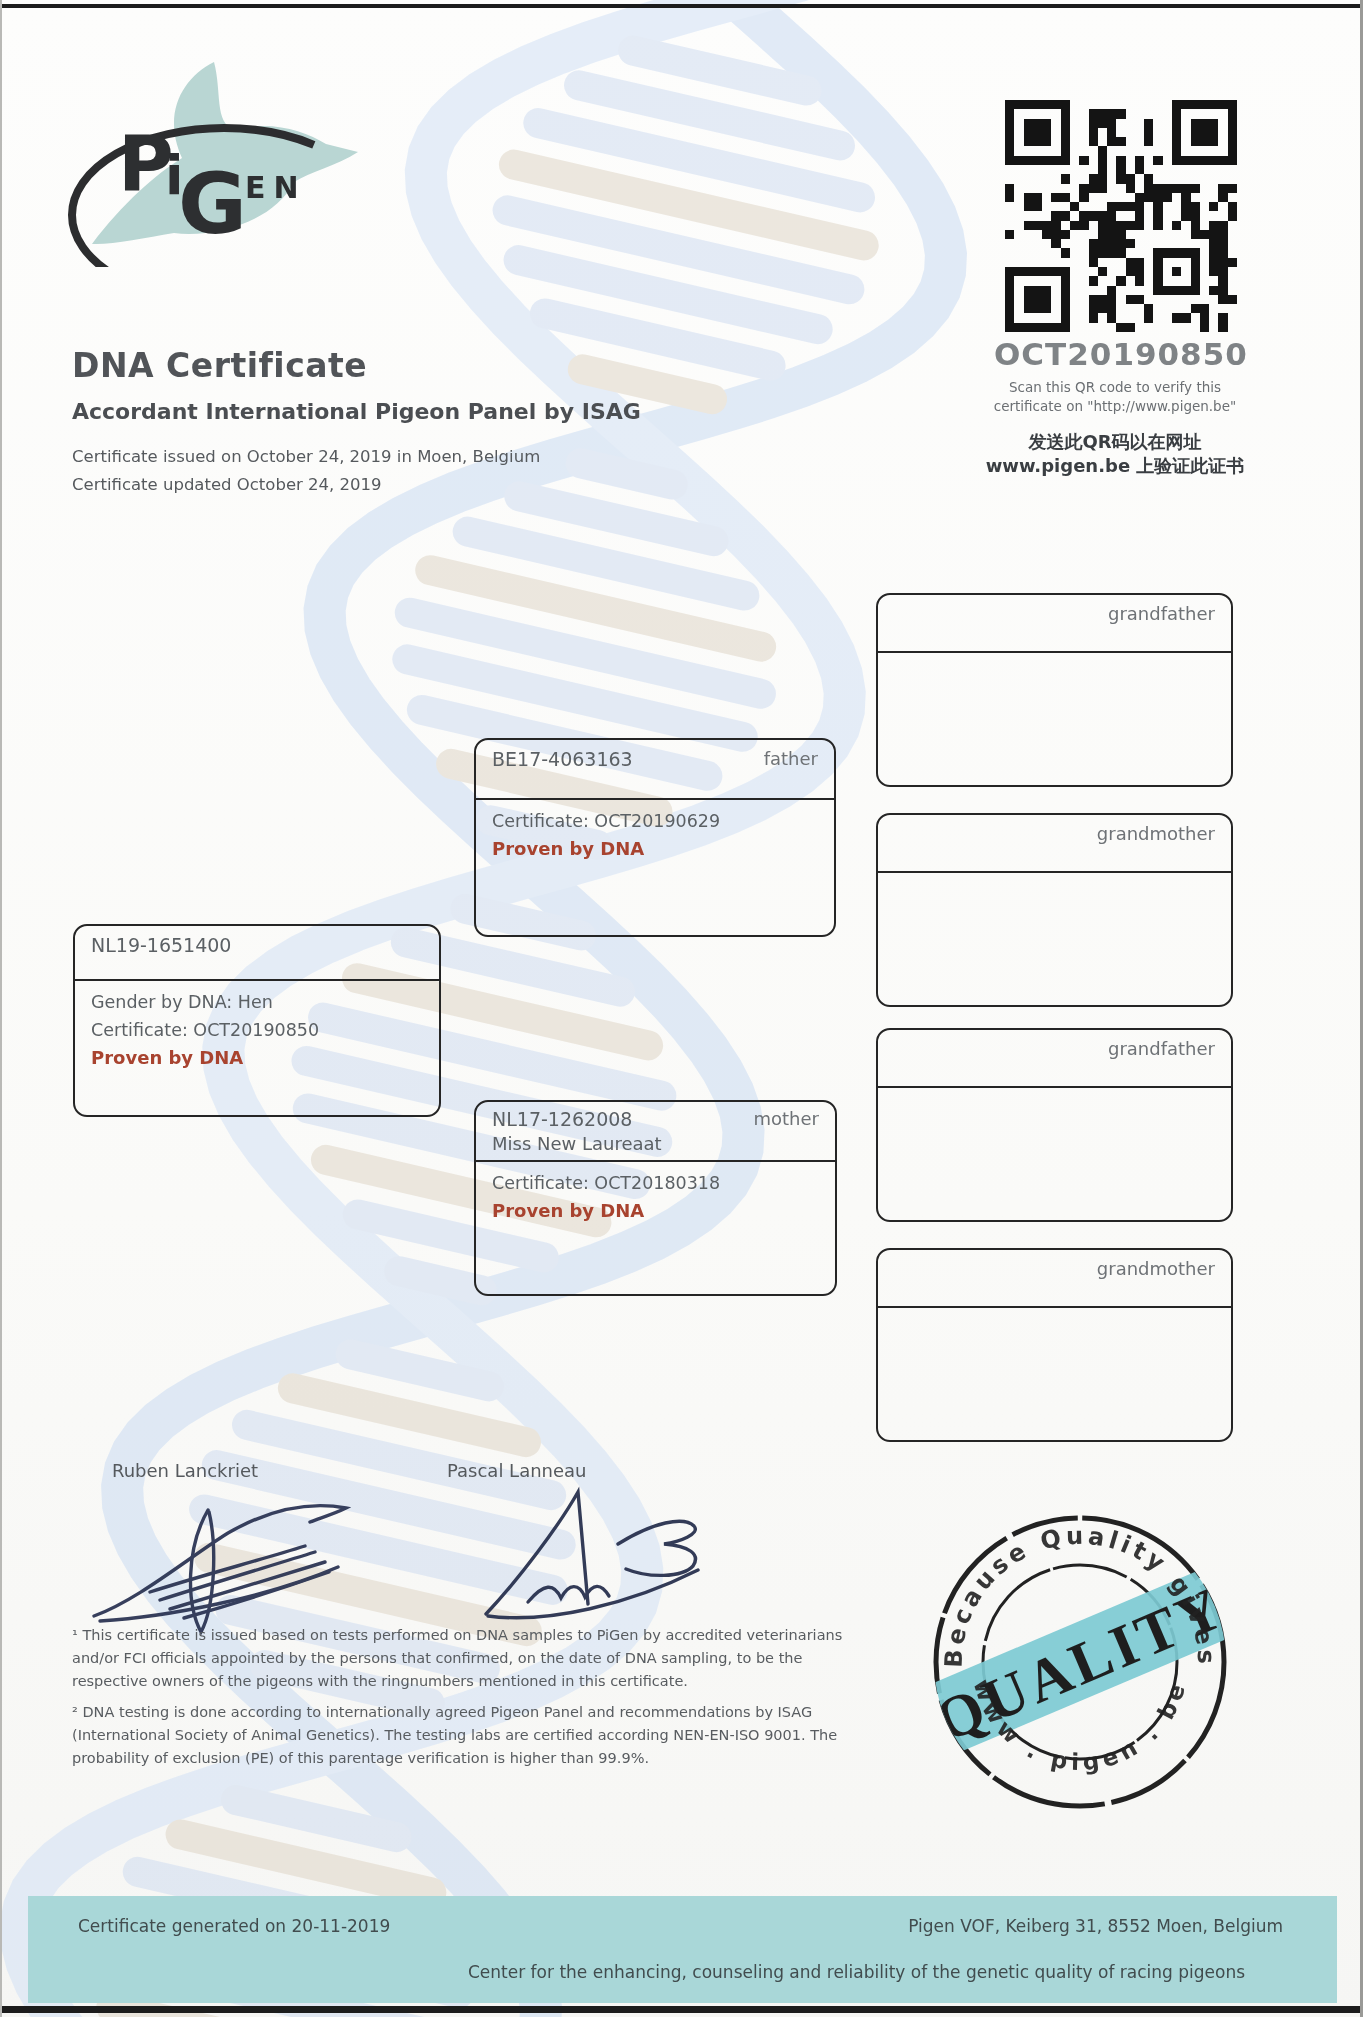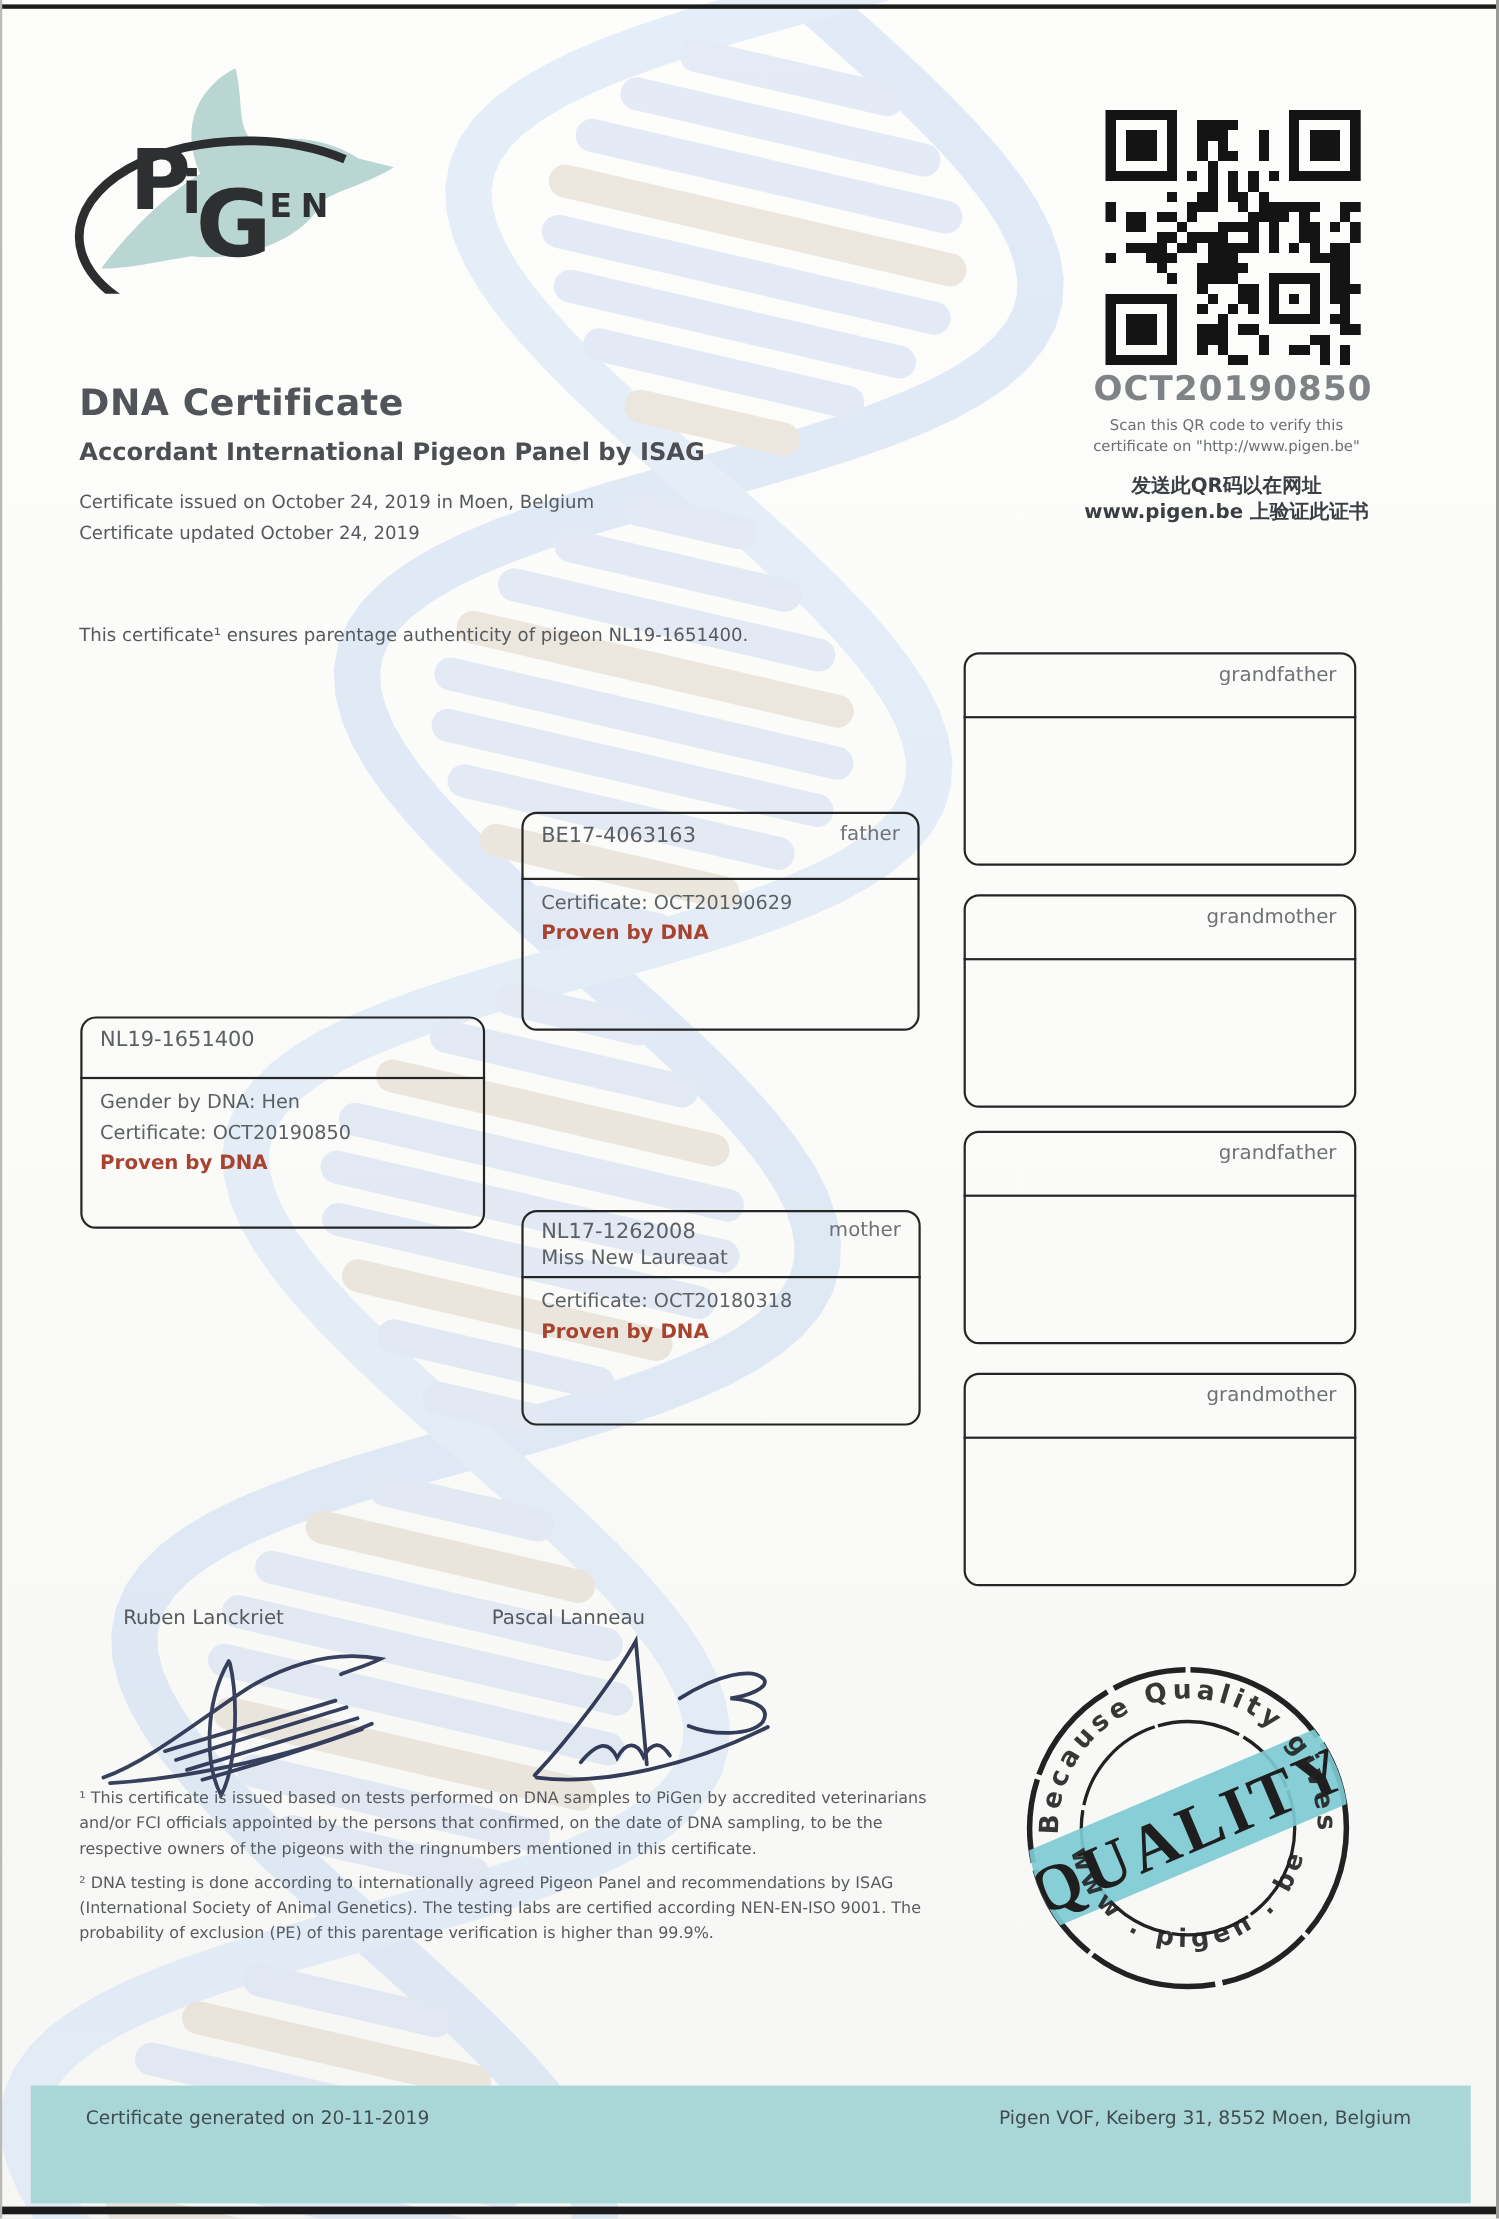--- a/index.html
+++ b/index.html
@@ -395,21 +395,20 @@
     </div>
     <div class="abs doc-title" style="left:72px;top:346px;">DNA Certificate</div>
 
     <div class="abs qr-note-zh" style="left:960px;top:430px;width:310px;">
       <div>发送此QR码以在网址</div>
       <div>www.pigen.be 上验证此证书</div>
     </div>
     <div class="abs doc-subtitle" style="left:72px;top:399px;">Accordant International Pigeon Panel by ISAG</div>
     <div class="abs meta-line" style="left:72px;top:447px;">Certificate issued on October 24, 2019 in Moen, Belgium</div>
     <div class="abs meta-line" style="left:72px;top:475px;">Certificate updated October 24, 2019</div>
-    <div class="abs meta-line" style="left:72px;top:568px;">This certificate¹ ensures parentage authenticity of pigeon NL19-1651400.</div>
 
     <div class="box" style="left:73px;top:924px;width:364px;height:189px;">
       <span class="ring">NL19-1651400</span>
       <div class="divider" style="top:53px;"></div>
       <div class="box-body" style="top:62px;">
         <div>Gender by DNA: Hen</div>
         <div>Certificate: OCT20190850</div>
         <div class="proven">Proven by DNA</div>
       </div>
     </div>
@@ -501,15 +500,16 @@
         <textPath href="#arcTop" startOffset="50%" text-anchor="middle">Because  Quality  gives</textPath>
       </text>
       <text font-size="23" font-weight="bold" letter-spacing="5" fill="#222" opacity=".9">
         <textPath href="#arcBot" startOffset="50%" text-anchor="middle">www . pigen . be</textPath>
       </text>
     </svg>
 
     <div class="footer-band"></div>
     <div class="footer-text" style="left:78px;top:1916px;">Certificate generated on 20-11-2019</div>
     <div class="footer-text" style="right:80px;top:1916px;text-align:right;">Pigen VOF, Keiberg 31, 8552 Moen, Belgium</div>
+    <div class="footer-text" style="left:468px;top:1962px;">Center for the enhancing, counseling and reliability of the genetic quality of racing pigeons</div>
 
   </div>
 </div>
 
 </body></html>

